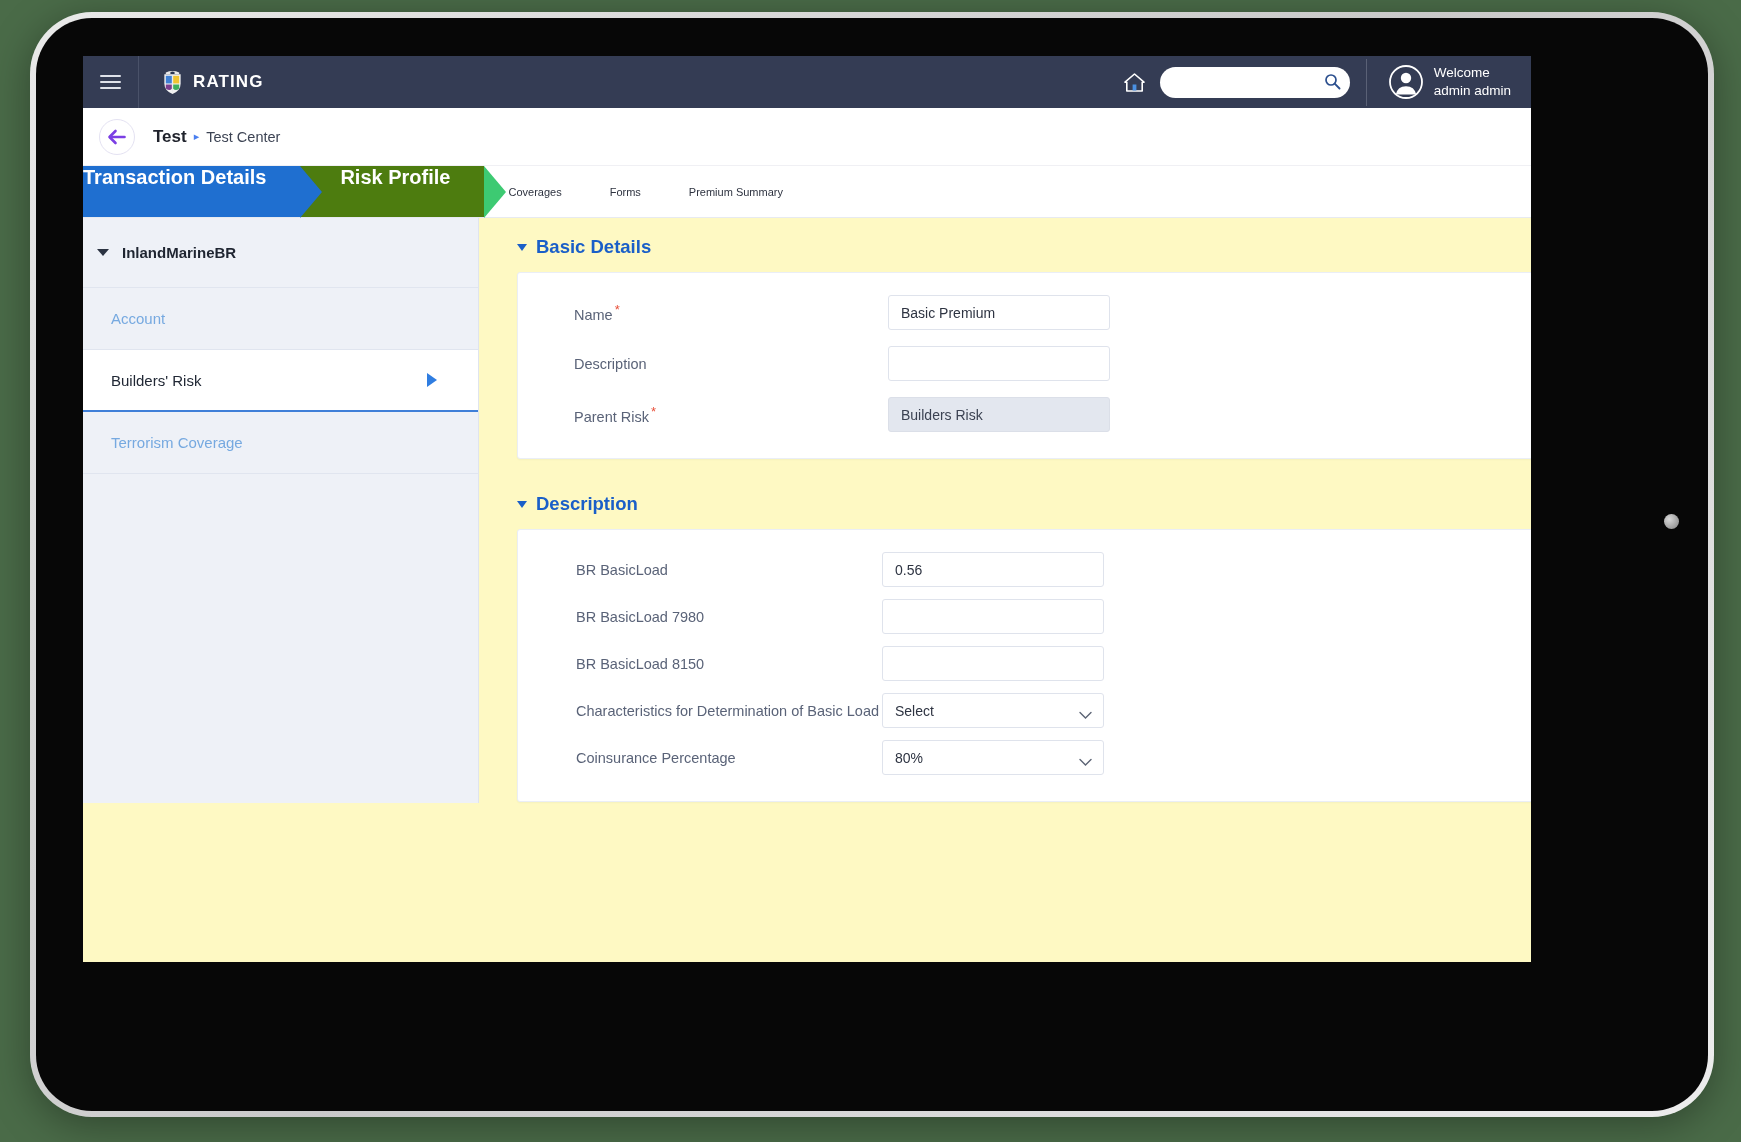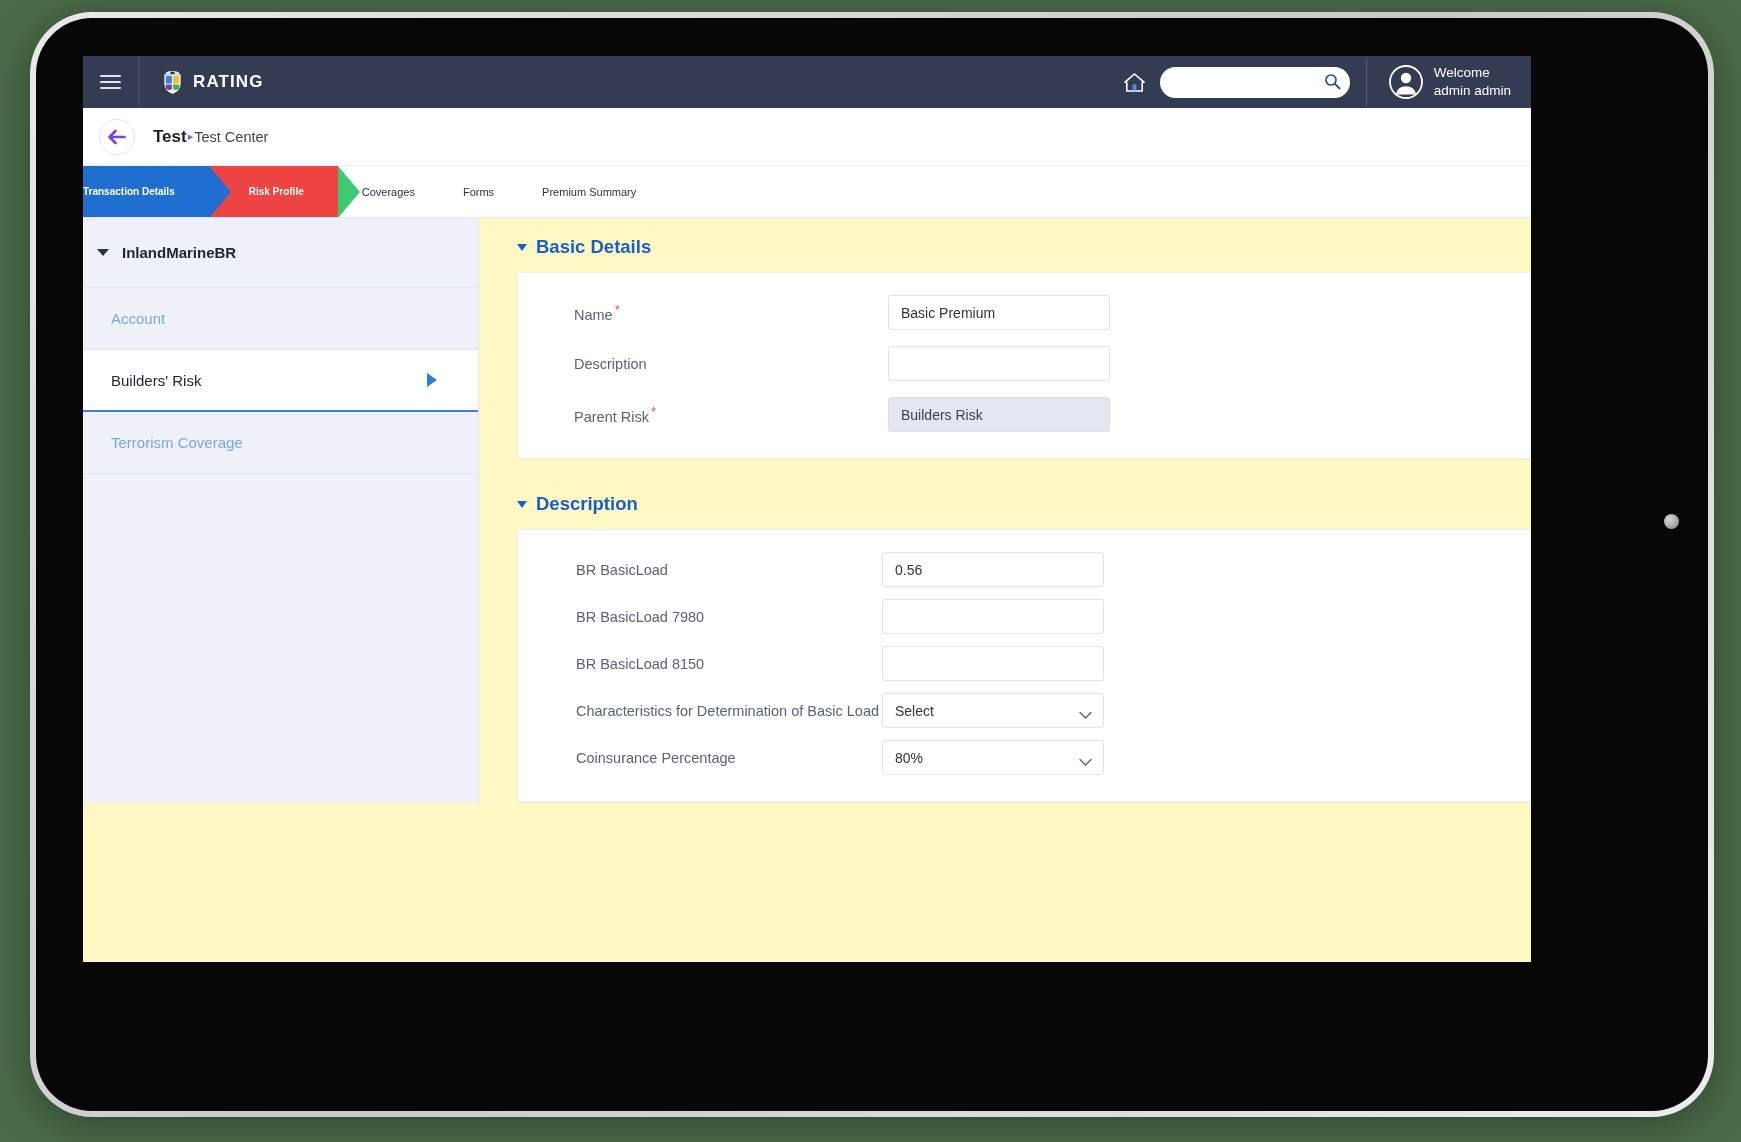--- a/index.html
+++ b/index.html
@@ -172,21 +172,21 @@
     background: #fff;
     display: flex;
     align-items: center;
     justify-content: center;
     cursor: pointer;
     flex: 0 0 auto;
   }
   .crumb-items {
     display: flex;
     align-items: center;
-    gap: 1px;
+    gap: 7px;
     margin-left: 18px;
   }
   .crumb-root {
     font-size: 17px;
     font-weight: bold;
     color: #20232c;
   }
   .crumb-sep { color: #4a7ff0; font-size: 11px; }
   .crumb-leaf { font-size: 14.5px; color: #3d4454; }
 
@@ -194,31 +194,31 @@
   .tabbar {
     height: 52px;
     background: #ffffff;
     display: flex;
     align-items: stretch;
     position: relative;
     border-bottom: 1px solid #e7eaf0;
   }
   .tab-chev {
     display: flex;
-    align-items: center;
+    align-items: flex-start;
     position: relative;
     padding: 0 34px 0 28px;
-    font-size: 10px;
+    font-size: 20px;
     color: #ffffff;
     font-weight: bold;
     cursor: pointer;
     white-space: nowrap;
   }
   .tab-chev.blue { background: #1f6fd0; margin-left: -44px; padding-left: 44px; }
-  .tab-chev.green { background: #ef4444; }
+  .tab-chev.green { background: #4d7c0f; }
   .tab-chev.blue::after,
   .tab-chev.green::after {
     content: "";
     position: absolute;
     right: -22px; top: 0;
     width: 0; height: 0;
     border-top: 26px solid transparent;
     border-bottom: 26px solid transparent;
     z-index: 2;
   }

